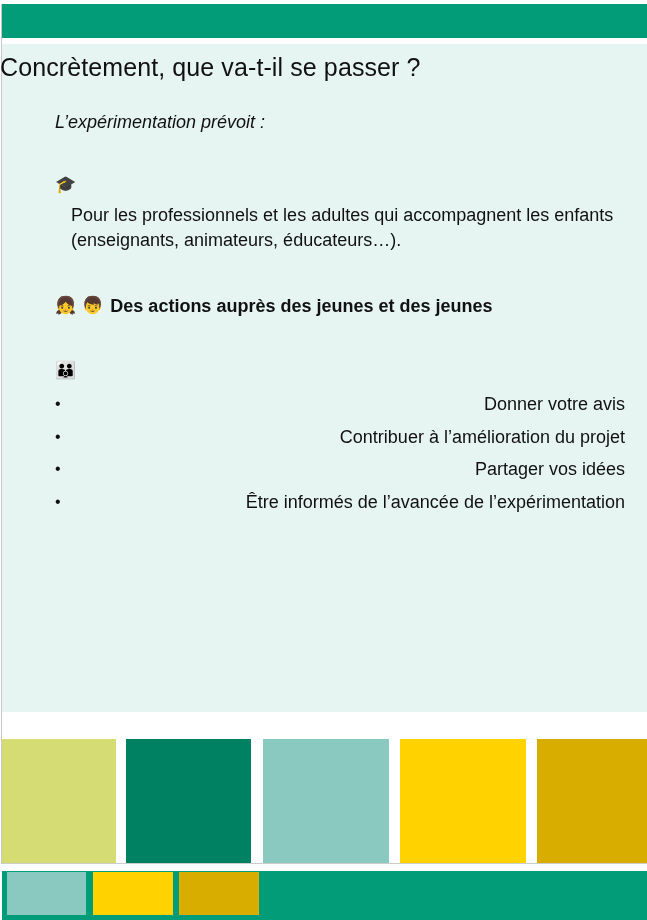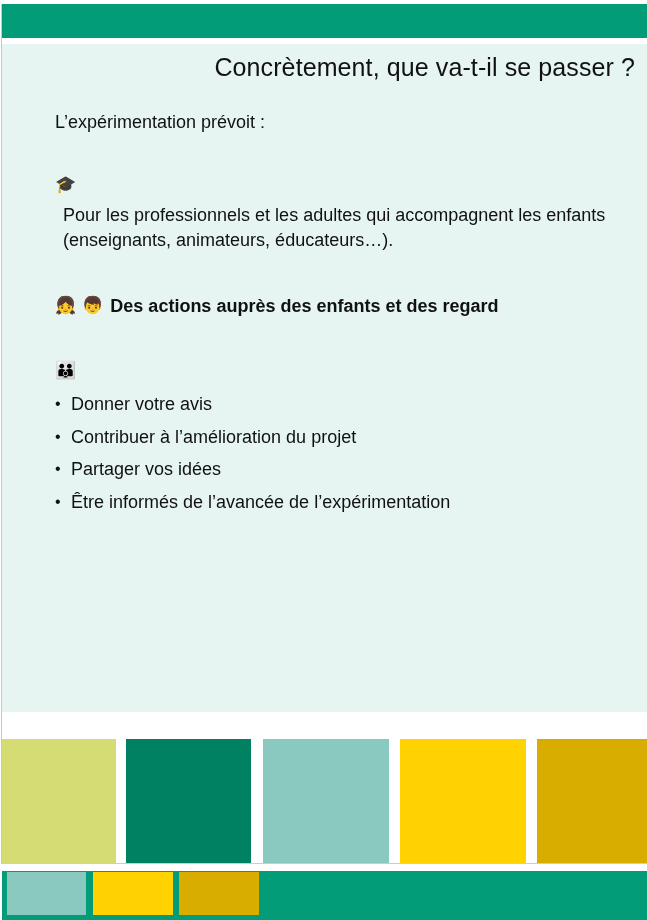--- a/index.html
+++ b/index.html
@@ -16,41 +16,41 @@
     .frame-line {
       position: absolute; left: 1px; top: 4px; width: 1px; height: 860px;
       background: #c8c8c8;
     }
     .panel {
       position: absolute; left: 2px; top: 44px; width: 645px; height: 668px;
       background: #e6f5f2;
     }
     .title {
       position: absolute; left: 0; top: 53px; width: 635px;
-      text-align: right; font-size: 25px; color: #111;
+      text-align: left; font-size: 25px; color: #111;
       letter-spacing: 0.1px;
     }
     .content {
       position: absolute; left: 55px; top: 110px; width: 570px;
       font-size: 18px; line-height: 25px;
     }
-    .intro { margin: 0; }
+    .intro { margin: 0; font-style: italic; }
     .section-head {
       font-weight: bold; font-size: 18px; line-height: 24px; margin: 0;
       display: flex; align-items: flex-start;
     }
     .emoji { font-size: 17px; margin-right: 7px; line-height: 24px; }
     .emoji + .emoji { margin-left: -1px; }
-    .section-body { margin: 6px 0 0 8px; }
+    .section-body { margin: 6px 0 0 16px; }
     .sec1 { margin-top: 38px; }
     .sec2 { margin-top: 41px; }
     .sec3 { margin-top: 41px; }
     ul.bullets { list-style: none; margin: 5px 0 0 0; padding: 0; }
     ul.bullets li {
-      position: relative; padding-left: 16px; line-height: 32.5px;
+      position: relative; padding-left: 16px; line-height: 32.5px; text-align: right;
     }
     ul.bullets li::before {
       content: "•"; position: absolute; left: 0; top: 0; font-size: 16px;
     }
     .swatch { position: absolute; }
     .footer-bar {
       position: absolute; left: 2px; top: 871px; width: 645px; height: 49px;
       background: #029d78;
     }
     .sep {
@@ -74,21 +74,21 @@
     <p class="section-head">
       <span class="emoji">🎓</span>
     </p>
     <p class="section-body">Pour les professionnels et les adultes qui accompagnent les enfants (enseignants, animateurs, éducateurs…).</p>
   </div>
 
   <div class="section sec2">
     <p class="section-head">
       <span class="emoji">👧</span>
       <span class="emoji">👦</span>
-      <span>Des actions auprès des enfants et des regard</span>
+      <span>Des actions auprès des jeunes et des jeunes</span>
     </p>
   </div>
 
   <div class="section sec3">
     <p class="section-head">
       <span class="emoji">👪</span>
     </p>
     <ul class="bullets">
       <li>Donner votre avis</li>
       <li>Contribuer à l’amélioration du projet</li>

